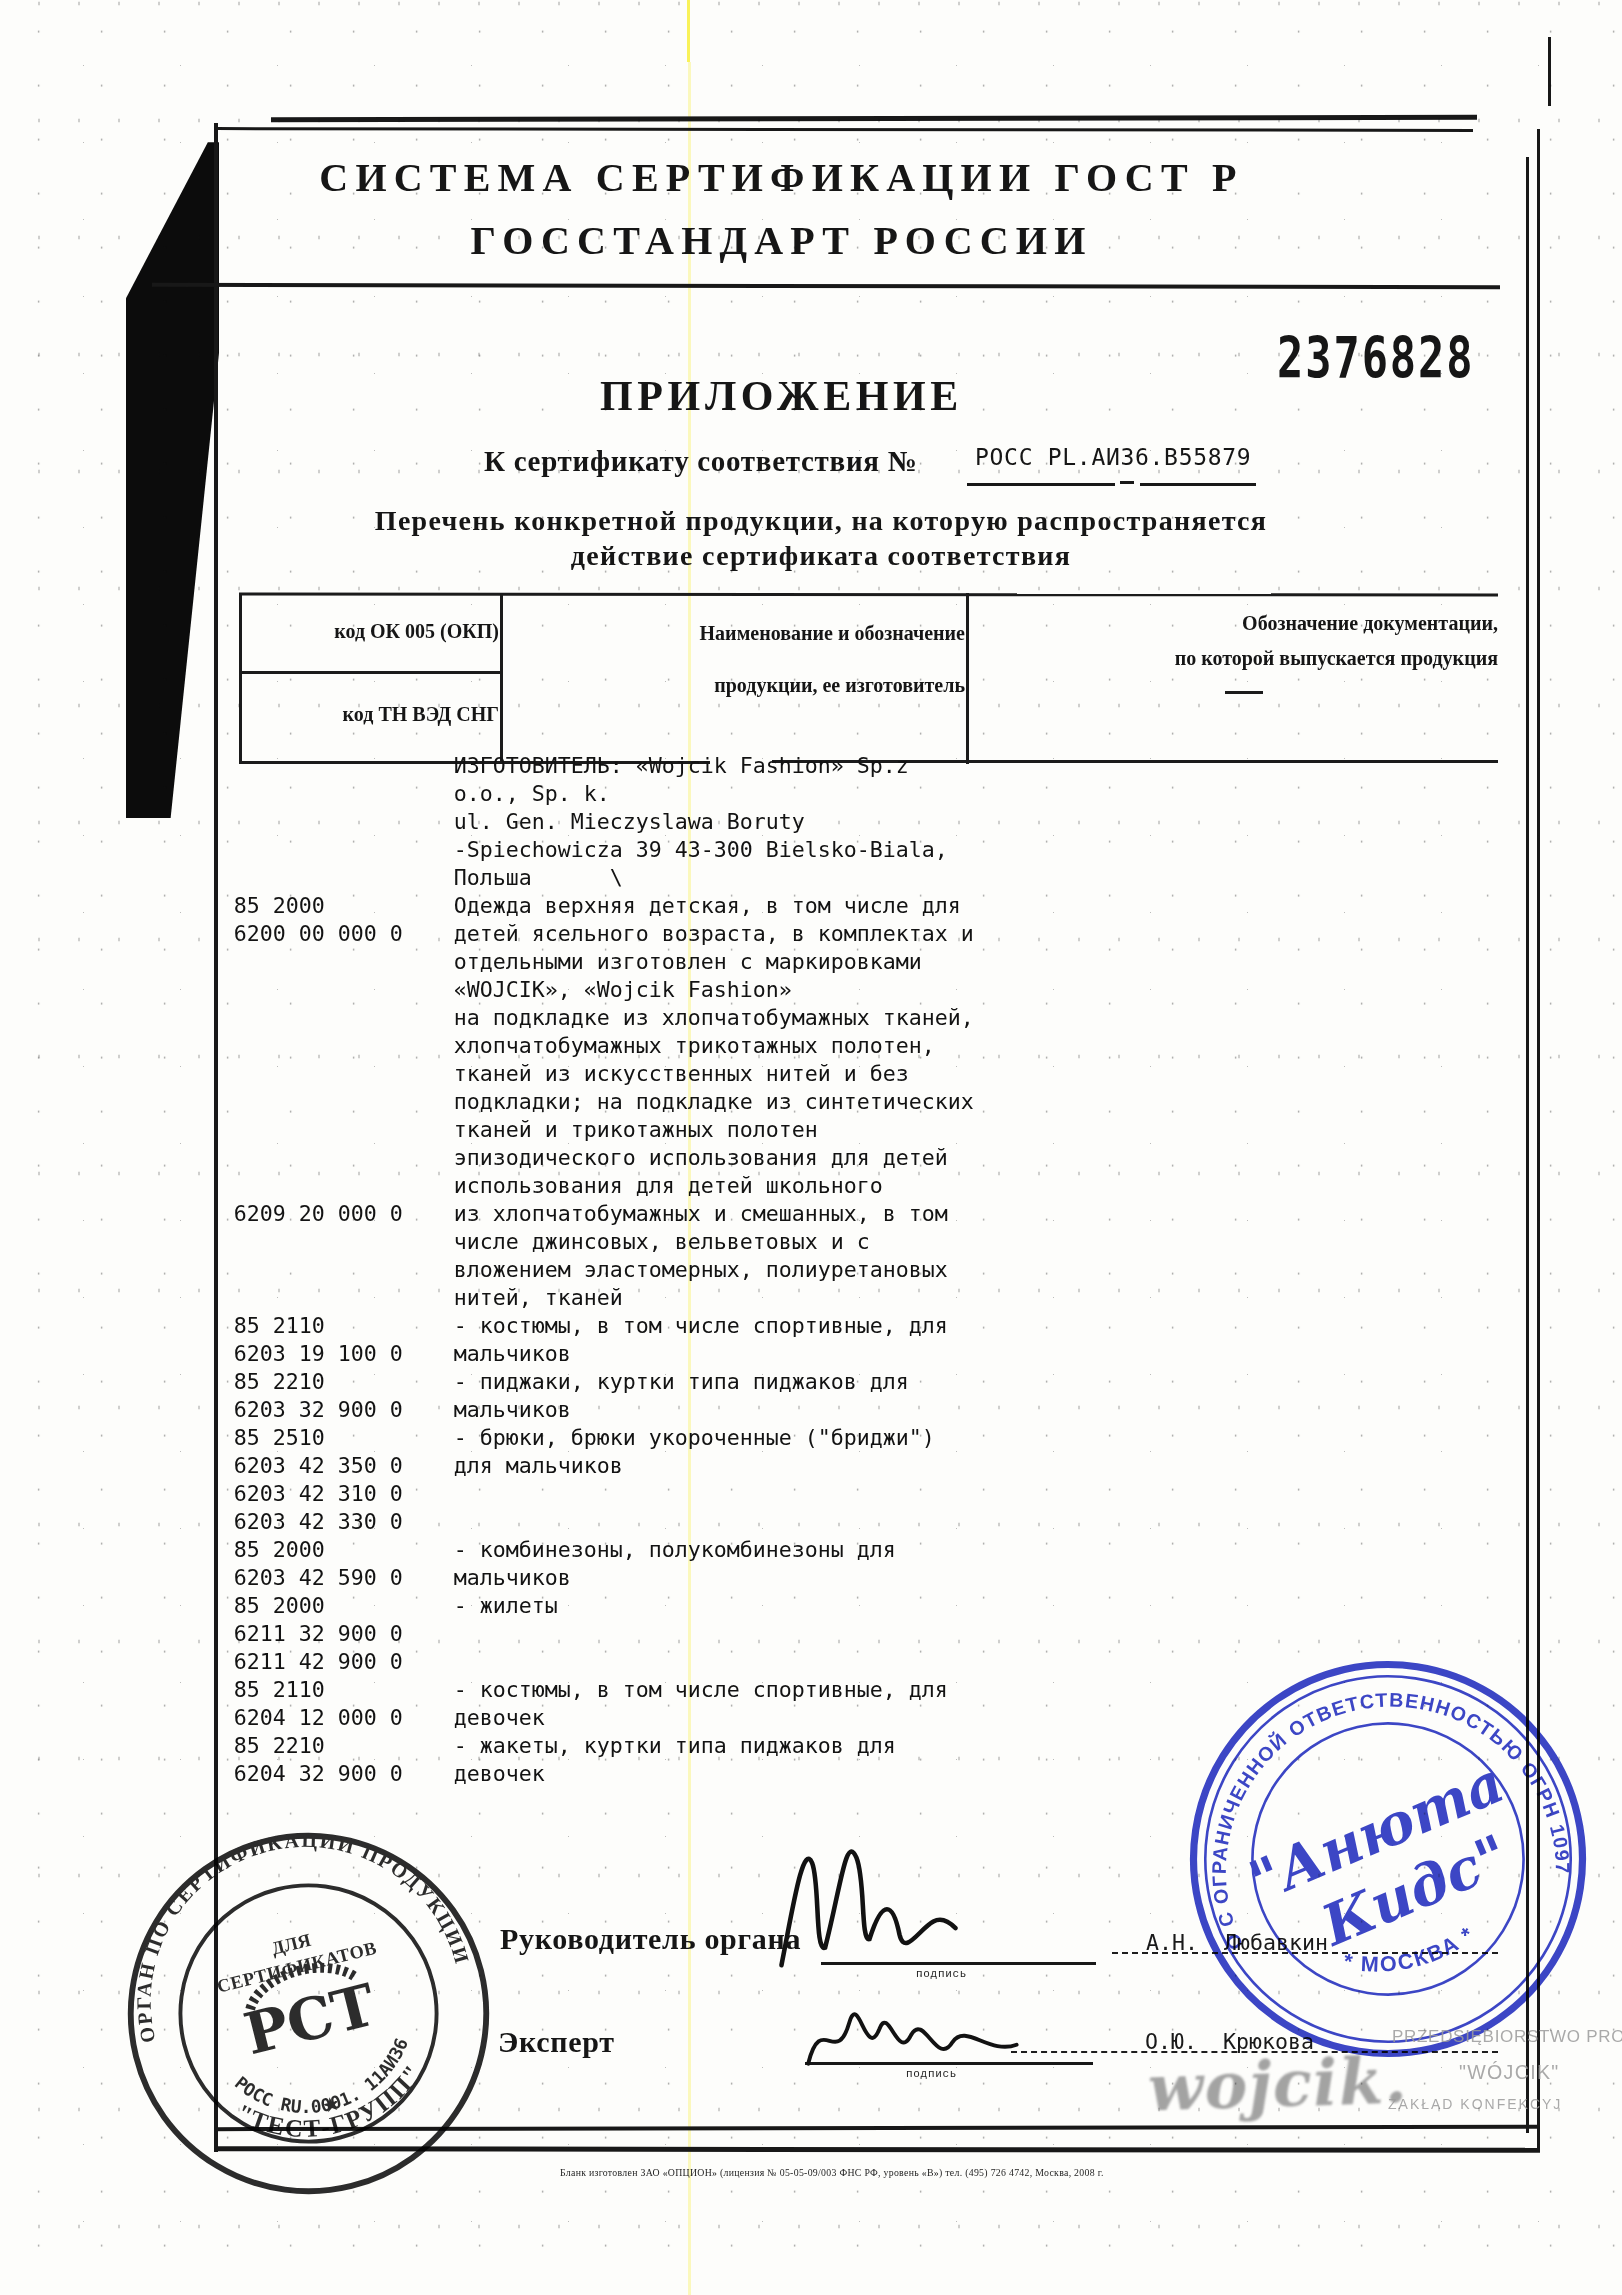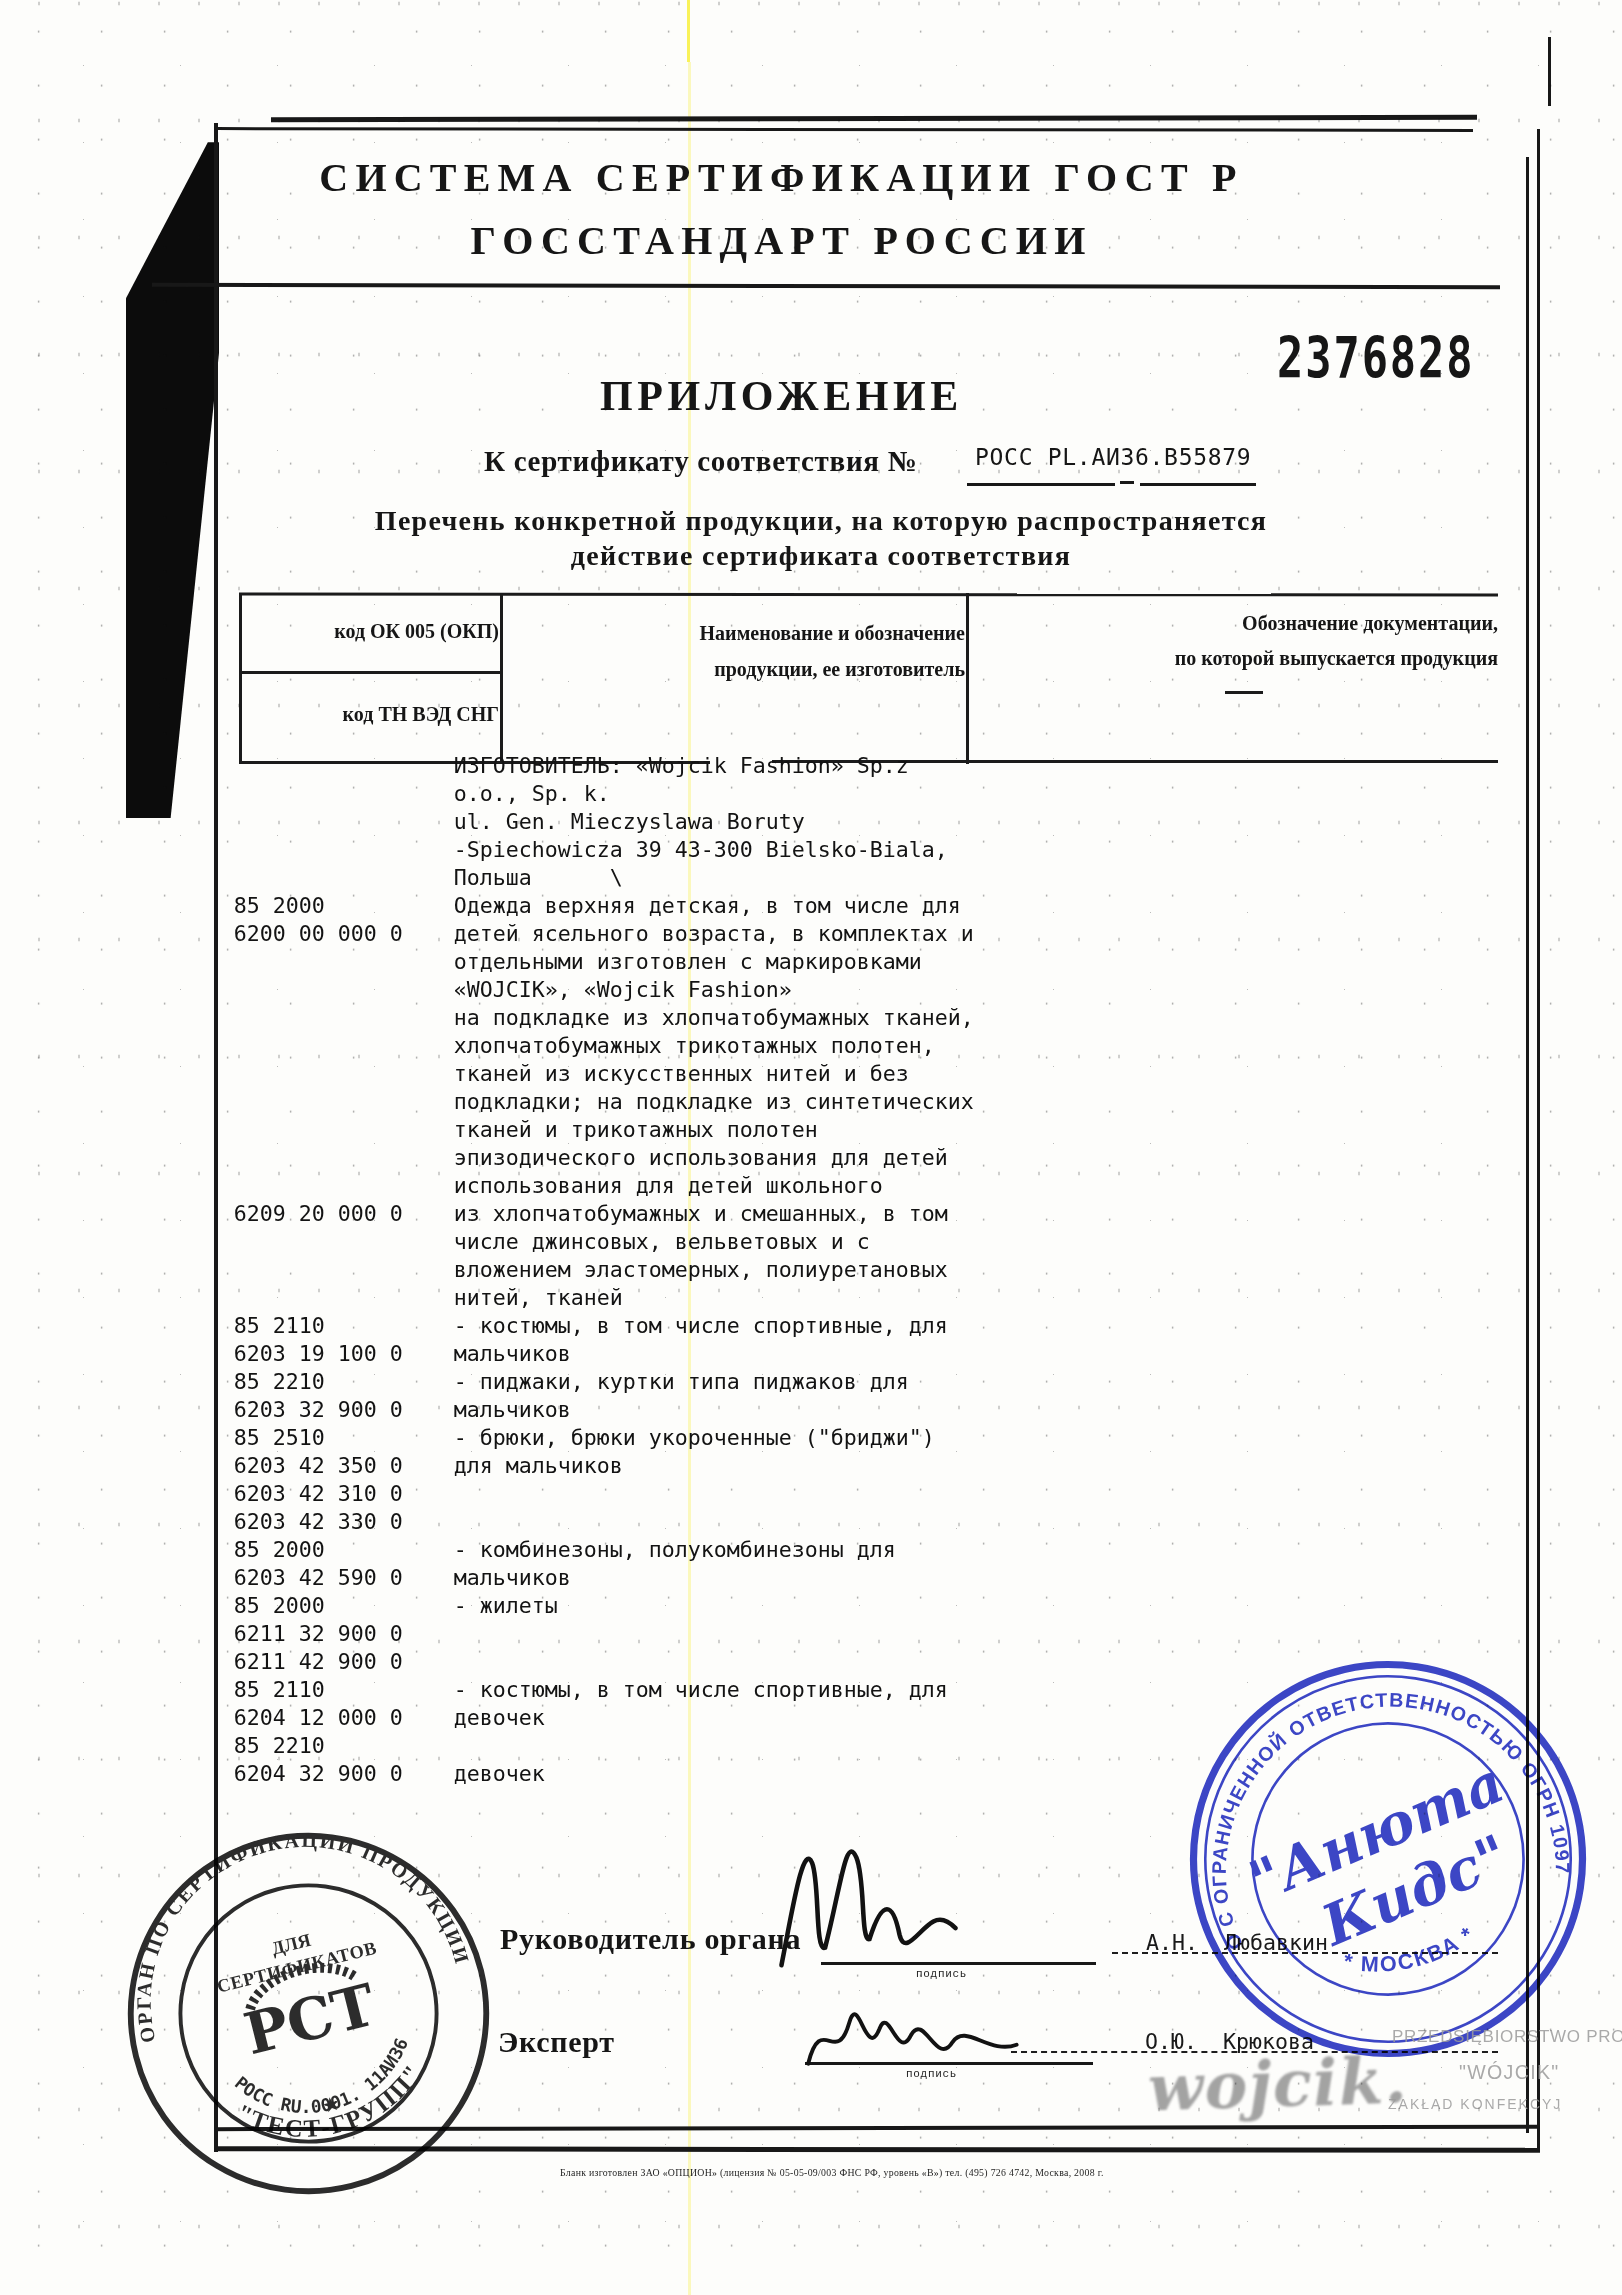--- a/index.html
+++ b/index.html
@@ -97,21 +97,21 @@
   <div class="thline" style="left:239px;top:593px;width:2.6px;height:171px;"></div>
   <div class="thline" style="left:500px;top:593px;width:2.6px;height:171px;"></div>
   <div class="thline" style="left:239px;top:671px;width:264px;height:2.6px;"></div>
   <div class="thline" style="left:966px;top:593px;width:2.6px;height:171px;"></div>
   <div class="thline" style="left:239px;top:761px;width:471px;height:2.6px;"></div>
   <div class="thline" style="left:772px;top:760px;width:726px;height:2.6px;"></div>
 
   <div class="thtxt" style="left:241px;top:618px;width:258px;">код ОК 005 (ОКП)</div>
   <div class="thtxt" style="left:241px;top:701px;width:258px;">код ТН ВЭД СНГ</div>
   <div class="thtxt" style="left:502px;top:620px;width:463px;">Наименование и обозначение</div>
-  <div class="thtxt" style="left:502px;top:656px;width:463px;">продукции, ее изготовитель</div>
+  <div class="thtxt" style="left:502px;top:672px;width:463px;">продукции, ее изготовитель</div>
   <div class="thtxt" style="left:968px;top:610px;width:530px;">Обозначение документации,</div>
   <div class="thtxt" style="left:968px;top:645px;width:530px;">по которой выпускается продукция</div>
   <div class="thline" style="left:1225px;top:691px;width:38px;height:2.6px;"></div>
 
   <div id="product-lines">
       <div class="bline"><span class="bcode"></span><span class="btext">ИЗГОТОВИТЕЛЬ: «Wojcik Fashion» Sp.z</span></div>
       <div class="bline"><span class="bcode"></span><span class="btext">o.o., Sp. k.</span></div>
       <div class="bline"><span class="bcode"></span><span class="btext">ul. Gen. Mieczyslawa Boruty</span></div>
       <div class="bline"><span class="bcode"></span><span class="btext">-Spiechowicza 39 43-300 Bielsko-Biala,</span></div>
       <div class="bline"><span class="bcode"></span><span class="btext">Польша      \</span></div>
@@ -138,21 +138,21 @@
       <div class="bline"><span class="bcode">6203 42 350 0</span><span class="btext">для мальчиков</span></div>
       <div class="bline"><span class="bcode">6203 42 310 0</span><span class="btext"></span></div>
       <div class="bline"><span class="bcode">6203 42 330 0</span><span class="btext"></span></div>
       <div class="bline"><span class="bcode">85 2000</span><span class="btext">- комбинезоны, полукомбинезоны для</span></div>
       <div class="bline"><span class="bcode">6203 42 590 0</span><span class="btext">мальчиков</span></div>
       <div class="bline"><span class="bcode">85 2000</span><span class="btext">- жилеты</span></div>
       <div class="bline"><span class="bcode">6211 32 900 0</span><span class="btext"></span></div>
       <div class="bline"><span class="bcode">6211 42 900 0</span><span class="btext"></span></div>
       <div class="bline"><span class="bcode">85 2110</span><span class="btext">- костюмы, в том числе спортивные, для</span></div>
       <div class="bline"><span class="bcode">6204 12 000 0</span><span class="btext">девочек</span></div>
-      <div class="bline"><span class="bcode">85 2210</span></div>
+      <div class="bline"><span class="bcode">85 2210</span><span class="btext">- жакеты, куртки типа пиджаков для</span></div>
       <div class="bline"><span class="bcode">6204 32 900 0</span><span class="btext">девочек</span></div>
     </div>
 
   <div class="footer-label" style="left:500px;top:1922px;">Руководитель органа</div>
   <div class="rule" style="left:821px;top:1962px;width:275px;height:3.3px;"></div>
   <div class="sig-caption" style="left:916px;top:1968px;">подпись</div>
   <div class="dashline" style="left:1112px;top:1952px;width:386px;"></div>
   <div class="name" style="left:1146px;top:1930px;">А.Н.  Любавкин</div>
 
   <svg class="abs" style="left:765px;top:1825px;" width="222" height="150" viewBox="0 0 340 230">

